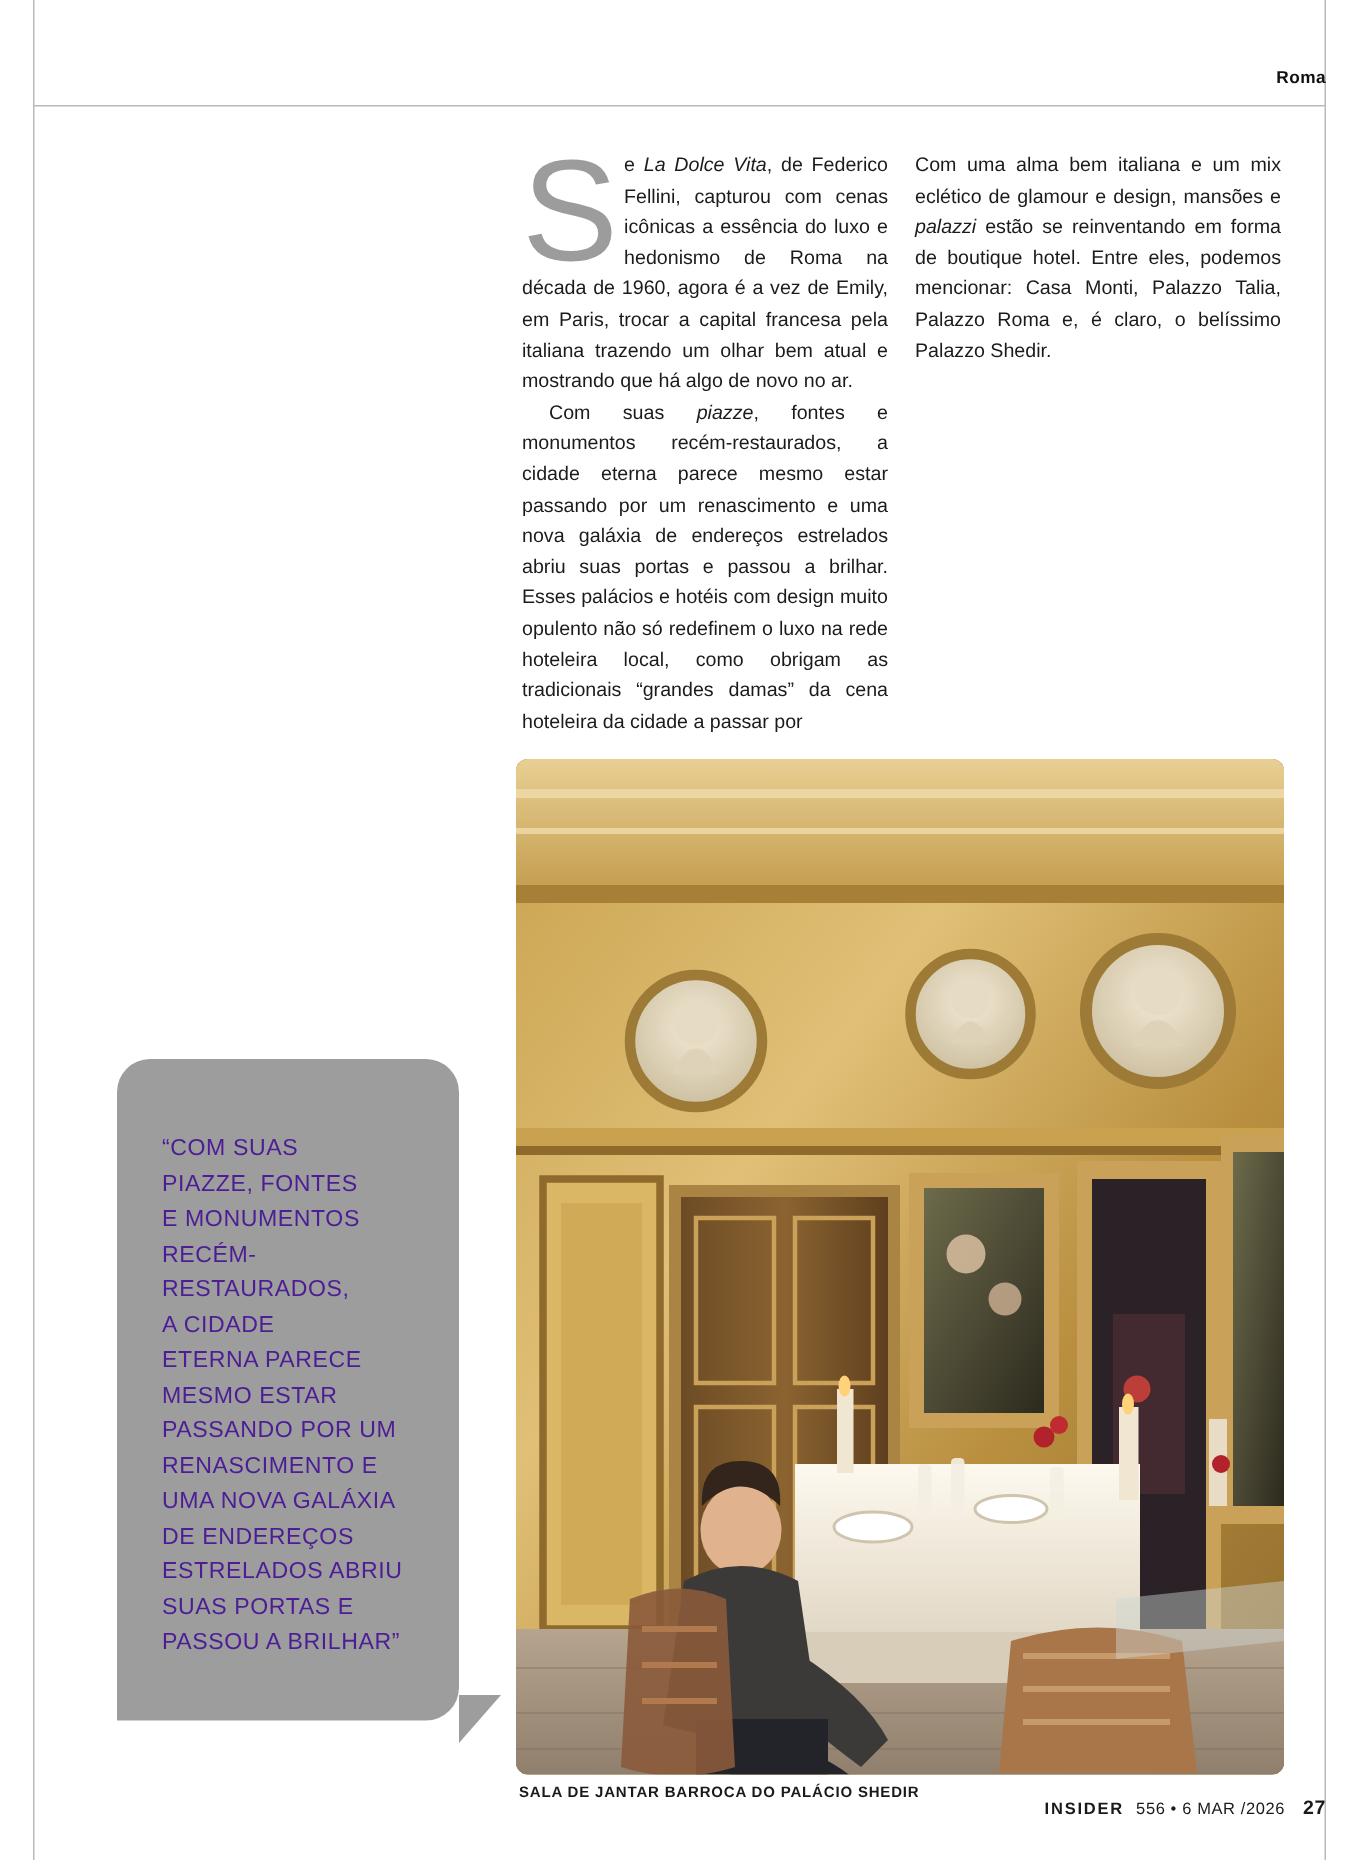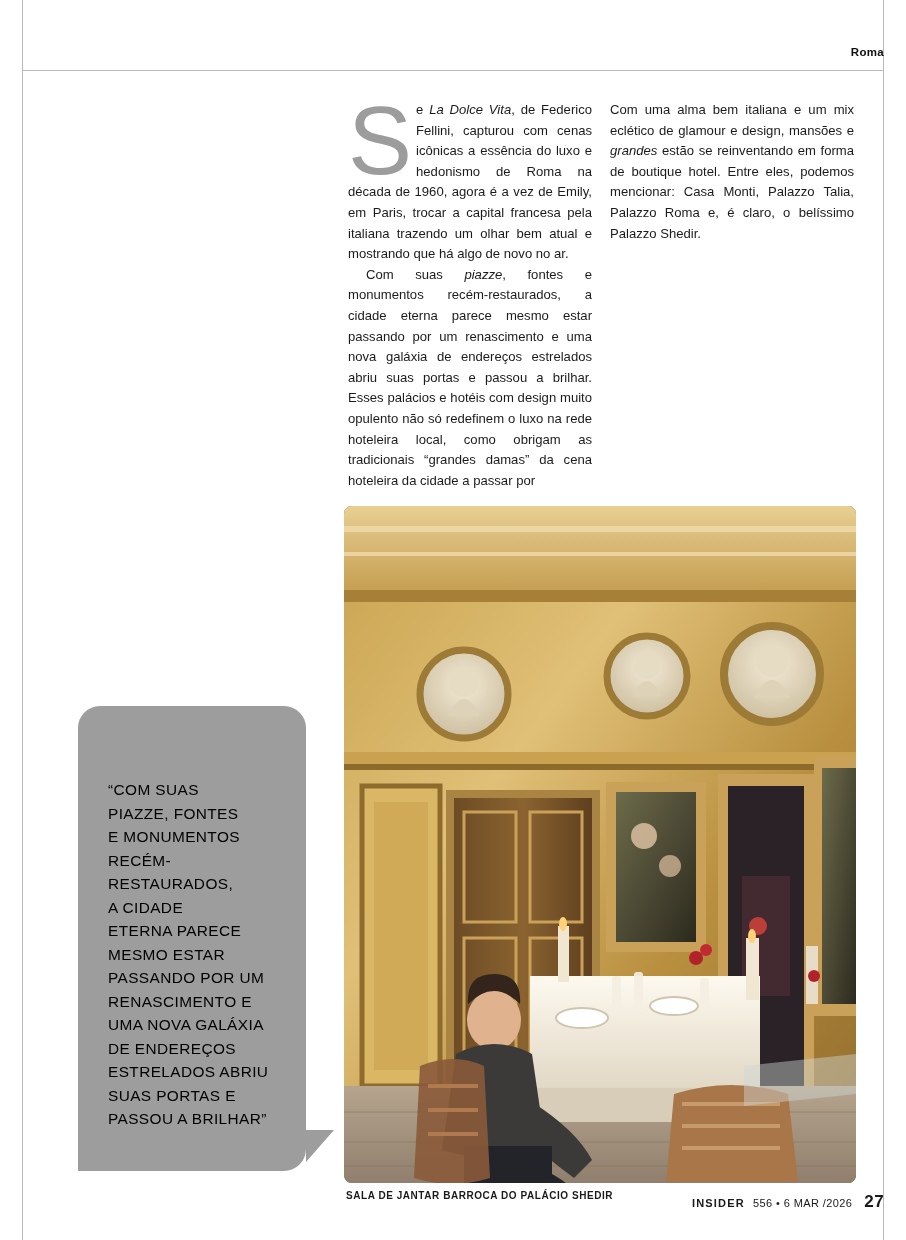--- a/index.html
+++ b/index.html
@@ -133,22 +133,22 @@
   }
 
   
   .pullquote {
     position: absolute;
     left: 78px;
     top: 706px;
     width: 228px;
     background: #9d9d9d;
     border-radius: 22px 22px 22px 0;
-    padding: 72px 24px 40px 30px;
-    color: #000000;
+    padding: 48px 24px 40px 30px;
+    color: #4c1d95;
   }
   .pullquote-text {
     font-size: 15.4px;
     line-height: 23.5px;
     letter-spacing: 0.4px;
     font-weight: 400;
     white-space: pre-line;
   }
   .pullquote-tail {
     position: absolute;
@@ -167,21 +167,21 @@
     bottom: 28px;
     display: flex;
     align-items: baseline;
     gap: 8px;
     font-size: 11px;
     letter-spacing: 0.4px;
     margin-left: 28px;
   }
   .footer-brand { font-weight: bold; letter-spacing: 1.2px; }
   .footer-issue { font-weight: 400; }
-  .footer-page { font-weight: bold; font-size: 17px; margin-left: 4px; }
+  .footer-page { font-weight: bold; font-size: 13px; margin-left: 4px; }
 </style>
 </head>
 <body>
 
 <div class="page">
 
   <div class="left-rule"></div>
   <div class="right-rule"></div>
 
   <div class="header">
@@ -190,21 +190,21 @@
   </div>
 
   <div class="col col-1">
     <p class="dropcap-para">
       <span class="dropcap">S</span><span><span>e </span><em>La Dolce Vita</em><span>, de Federico Fellini, capturou com cenas icônicas a essência do luxo e hedonismo de Roma na década de 1960, agora é a vez de Emily, em Paris, trocar a capital francesa pela italiana trazendo um olhar bem atual e mostrando que há algo de novo no ar.</span></span>
     </p>
     <p><span>Com suas </span><em>piazze</em><span>, fontes e monumentos recém-restaurados, a cidade eterna parece mesmo estar passando por um renascimento e uma nova galáxia de endereços estrelados abriu suas portas e passou a brilhar. Esses palácios e hotéis com design muito opulento não só redefinem o luxo na rede hoteleira local, como obrigam as tradicionais “grandes damas” da cena hoteleira da cidade a passar por</span></p>
   </div>
 
   <div class="col col-2">
-    <p><span>Com uma alma bem italiana e um mix eclético de glamour e design, mansões e </span><em>grandes</em><span> estão se reinventando em forma de boutique hotel. Entre eles, podemos mencionar: Casa Monti, Palazzo Talia, Palazzo Roma e, é claro, o belíssimo Palazzo Shedir.</span></p>
+    <p><span>Com uma alma bem italiana e um mix eclético de glamour e design, mansões e </span><em>palazzi</em><span> estão se reinventando em forma de boutique hotel. Entre eles, podemos mencionar: Casa Monti, Palazzo Talia, Palazzo Roma e, é claro, o belíssimo Palazzo Shedir.</span></p>
   </div>
 
   <div class="photo-wrap">
     <div class="photo">
       <svg viewBox="0 0 512 677" preserveAspectRatio="none" role="img" aria-label="dining room">
         <defs>
           <linearGradient id="wallGold" x1="0" y1="0" x2="1" y2="1">
             <stop offset="0%" stop-color="#c8a24e"></stop>
             <stop offset="35%" stop-color="#e0c077"></stop>
             <stop offset="65%" stop-color="#b98f3f"></stop>

